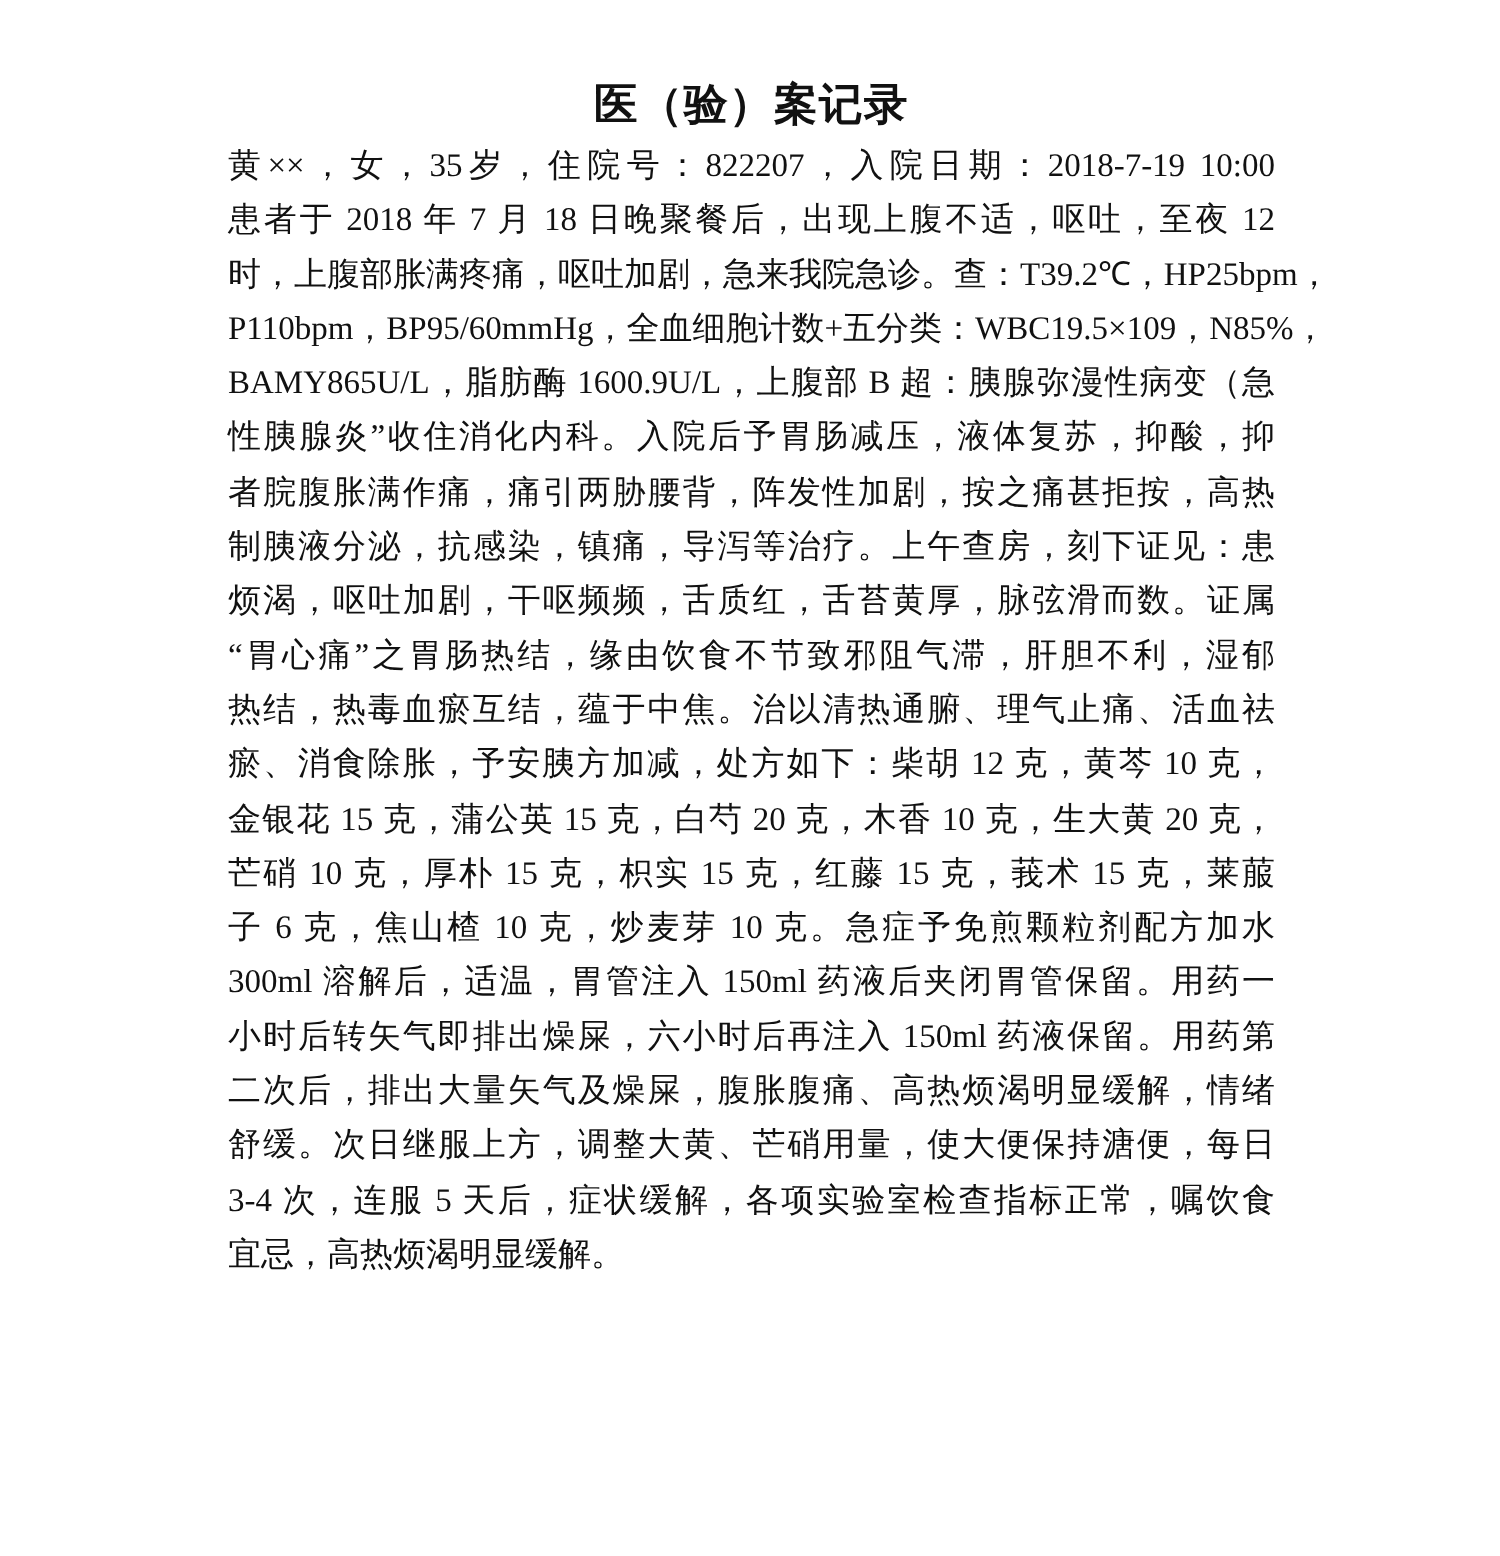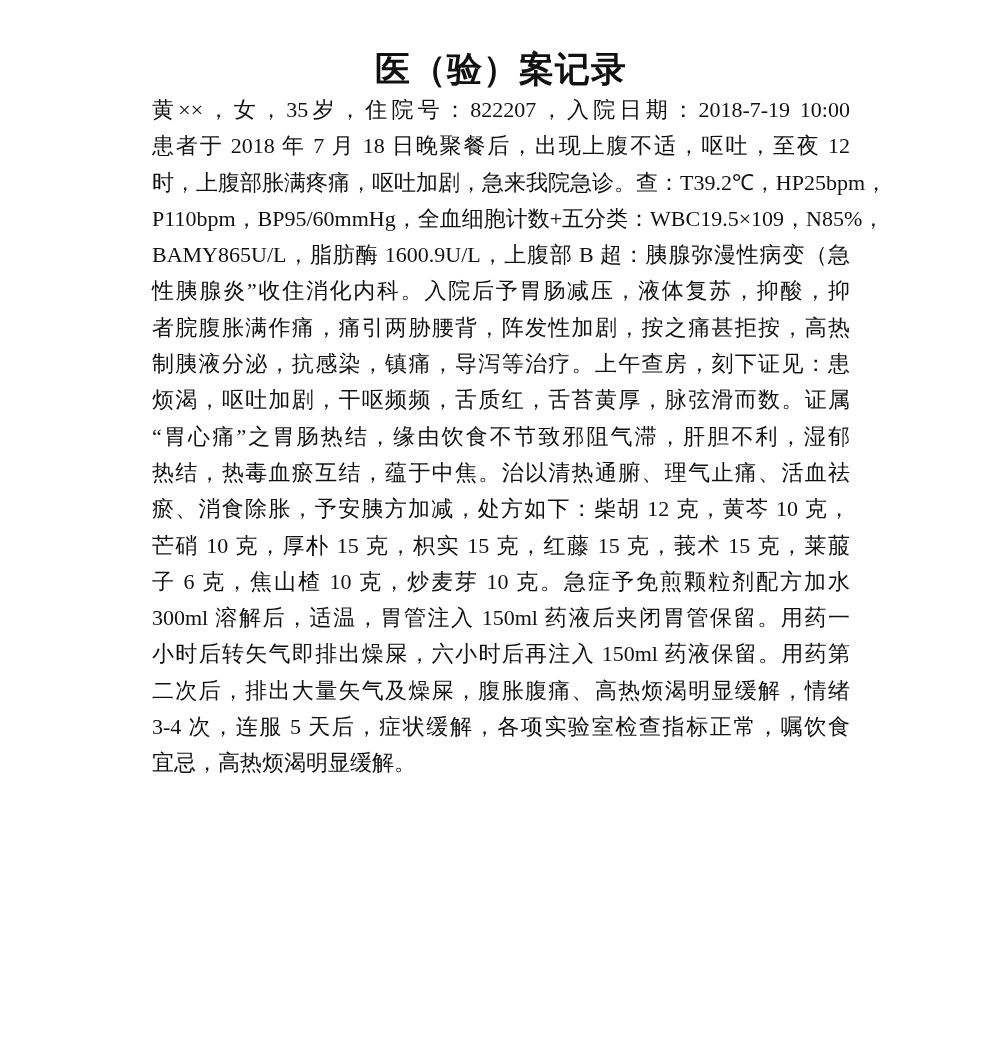--- a/index.html
+++ b/index.html
@@ -16,21 +16,21 @@
     }
     .page {
       position: absolute;
       left: 152px;
       top: 46px;
       width: 698px;
     }
     .doc-title {
       font-family: "DejaVu Sans", "Liberation Sans", sans-serif;
       font-weight: bold;
-      font-size: 35px;
+      font-size: 29px;
       text-align: center;
       margin: 0;
       height: 46px;
       line-height: 46px;
       letter-spacing: 1px;
       color: #111;
     }
     .doc-body {
       font-family: Liberation Serif, serif;
       font-size: 22px;
@@ -60,21 +60,23 @@
     <span class="line">时，上腹部胀满疼痛，呕吐加剧，急来我院急诊。查：T39.2℃，HP25bpm，</span>
     <span class="line">P110bpm，BP95/60mmHg，全血细胞计数+五分类：WBC19.5×109，N85%，</span>
     <span class="line">BAMY865U/L，脂肪酶 1600.9U/L，上腹部 B 超：胰腺弥漫性病变（急</span>
     <span class="line">性胰腺炎”收住消化内科。入院后予胃肠减压，液体复苏，抑酸，抑</span>
     <span class="line">者脘腹胀满作痛，痛引两胁腰背，阵发性加剧，按之痛甚拒按，高热</span>
     <span class="line">制胰液分泌，抗感染，镇痛，导泻等治疗。上午查房，刻下证见：患</span>
     <span class="line">烦渴，呕吐加剧，干呕频频，舌质红，舌苔黄厚，脉弦滑而数。证属</span>
     <span class="line">“胃心痛”之胃肠热结，缘由饮食不节致邪阻气滞，肝胆不利，湿郁</span>
     <span class="line">热结，热毒血瘀互结，蕴于中焦。治以清热通腑、理气止痛、活血祛</span>
     <span class="line">瘀、消食除胀，予安胰方加减，处方如下：柴胡 12 克，黄芩 10 克，</span>
+    <span class="line">金银花 15 克，蒲公英 15 克，白芍 20 克，木香 10 克，生大黄 20 克，</span>
     <span class="line">芒硝 10 克，厚朴 15 克，枳实 15 克，红藤 15 克，莪术 15 克，莱菔</span>
     <span class="line">子 6 克，焦山楂 10 克，炒麦芽 10 克。急症予免煎颗粒剂配方加水</span>
     <span class="line">300ml 溶解后，适温，胃管注入 150ml 药液后夹闭胃管保留。用药一</span>
     <span class="line">小时后转矢气即排出燥屎，六小时后再注入 150ml 药液保留。用药第</span>
     <span class="line">二次后，排出大量矢气及燥屎，腹胀腹痛、高热烦渴明显缓解，情绪</span>
+    <span class="line">舒缓。次日继服上方，调整大黄、芒硝用量，使大便保持溏便，每日</span>
     <span class="line">3-4 次，连服 5 天后，症状缓解，各项实验室检查指标正常，嘱饮食</span>
     <span class="line last">宜忌，高热烦渴明显缓解。</span>
   </div>
 </div>
 
 </body></html>

